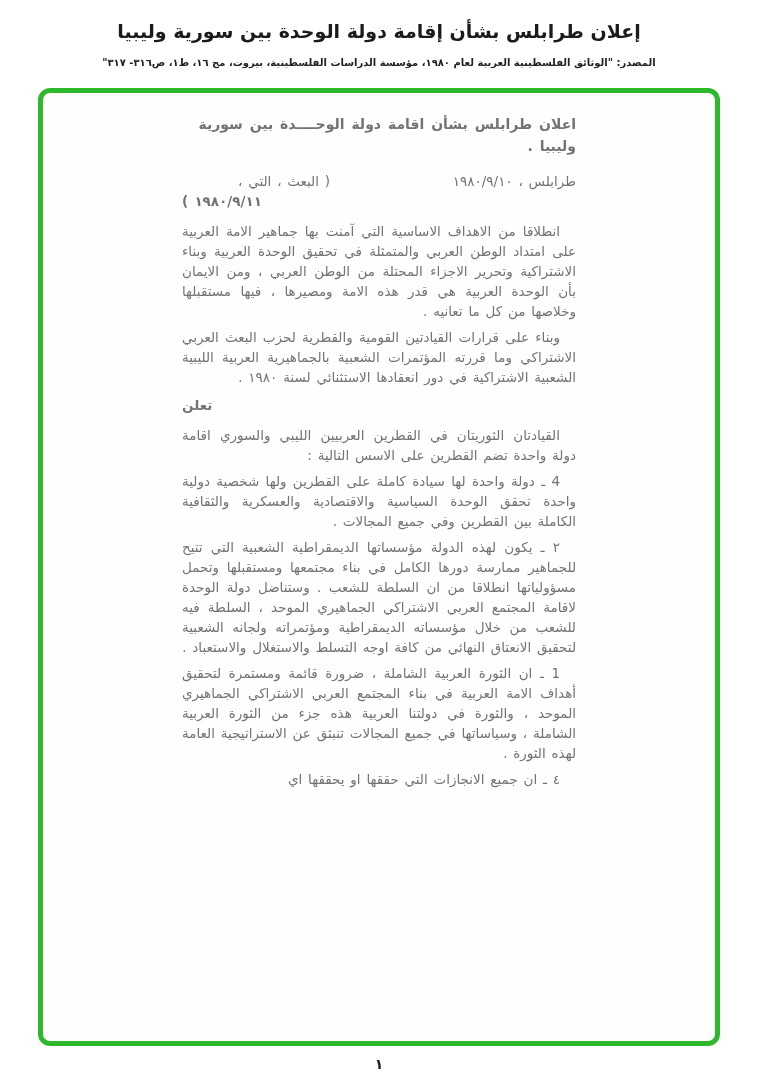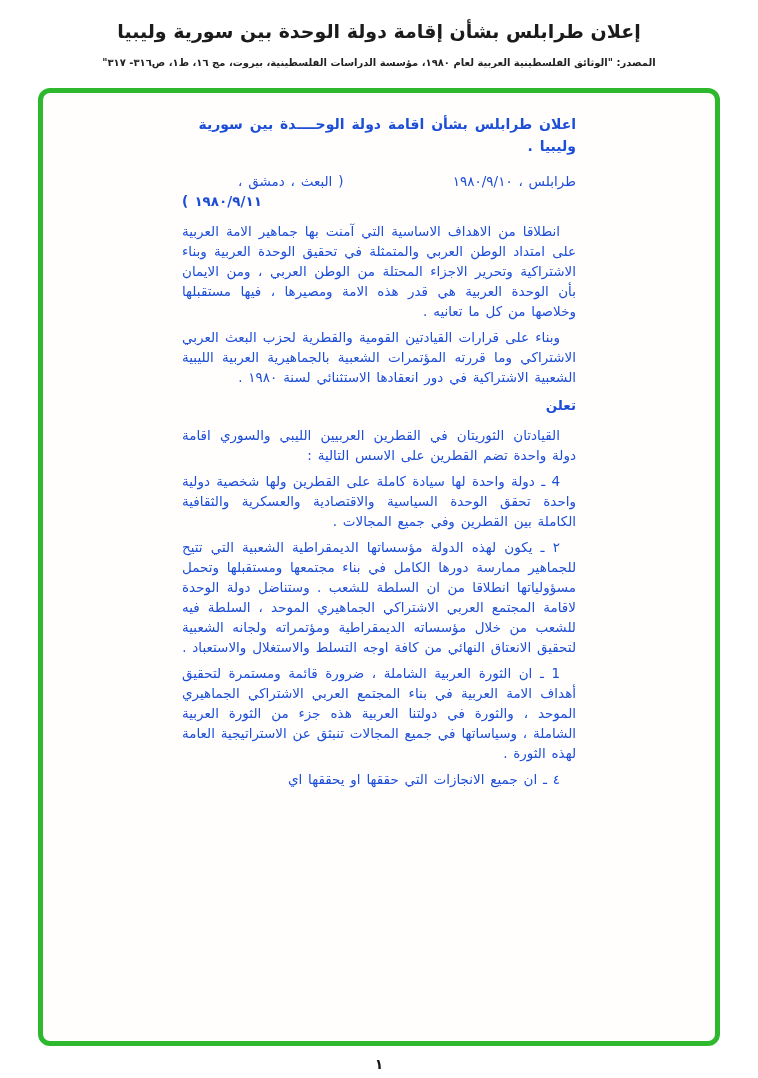--- a/index.html
+++ b/index.html
@@ -44,21 +44,21 @@
   }
 
   
   .doc {
     direction: rtl;
     width: 394px;
     margin: 20px auto 4px auto;
     font-size: 13.5px;
     line-height: 20px;
     text-align: justify;
-    color: #1d4ed8;
+    color: #737373;
     word-spacing: 1.5px;
   }
   .doc-title {
     font-size: 14px;
     font-weight: bold;
     line-height: 22px;
     text-align: right;
     margin-bottom: 14px;
     word-spacing: 2px;
   }
@@ -71,21 +71,21 @@
     text-align: left;
     margin-bottom: 10px;
     font-weight: bold;
   }
   .para {
     margin-bottom: 6px;
     text-indent: 16px;
   }
   .para.last { margin-bottom: 0; }
   .declare {
-    text-align: right;
+    text-align: left;
     font-weight: bold;
     margin: 8px 0 10px 0;
   }
 
   
   .page-footer {
     position: absolute;
     left: 0;
     right: 0;
     bottom: 6px;
@@ -104,21 +104,21 @@
     <div class="top-source">المصدر: "الوثائق الفلسطينية العربية لعام ١٩٨٠، مؤسسة الدراسات الفلسطينية، بيروت، مج ١٦، ط١، ص٣١٦- ٣١٧"</div>
   </header>
 
   <div class="frame" style="border-color: rgb(46, 184, 46);">
     <article class="doc">
 
       <h2 class="doc-title">اعلان طرابلس بشأن اقامة دولة الوحــــدة بين سورية وليبيا .</h2>
 
       <div class="dateline-row">
         <span>طرابلس ، ١٩٨٠/٩/١٠</span>
-        <span>( البعث ، دمشق ،</span>
+        <span>( البعث ، التي ،</span>
       </div>
       <div class="dateline-cont">١٩٨٠/٩/١١ )</div>
 
       <p class="para">انطلاقا من الاهداف الاساسية التي آمنت بها جماهير الامة العربية على امتداد الوطن العربي والمتمثلة في تحقيق الوحدة العربية وبناء الاشتراكية وتحرير الاجزاء المحتلة من الوطن العربي ، ومن الايمان بأن الوحدة العربية هي قدر هذه الامة ومصيرها ، فيها مستقبلها وخلاصها من كل ما تعانيه .</p>
 
       <p class="para">وبناء على قرارات القيادتين القومية والقطرية لحزب البعث العربي الاشتراكي وما قررته المؤتمرات الشعبية بالجماهيرية العربية الليبية الشعبية الاشتراكية في دور انعقادها الاستثنائي لسنة ١٩٨٠ .</p>
 
       <div class="declare">تعلن</div>
 
       <p class="para">القيادتان الثوريتان في القطرين العربيين الليبي والسوري اقامة دولة واحدة تضم القطرين على الاسس التالية :</p>

